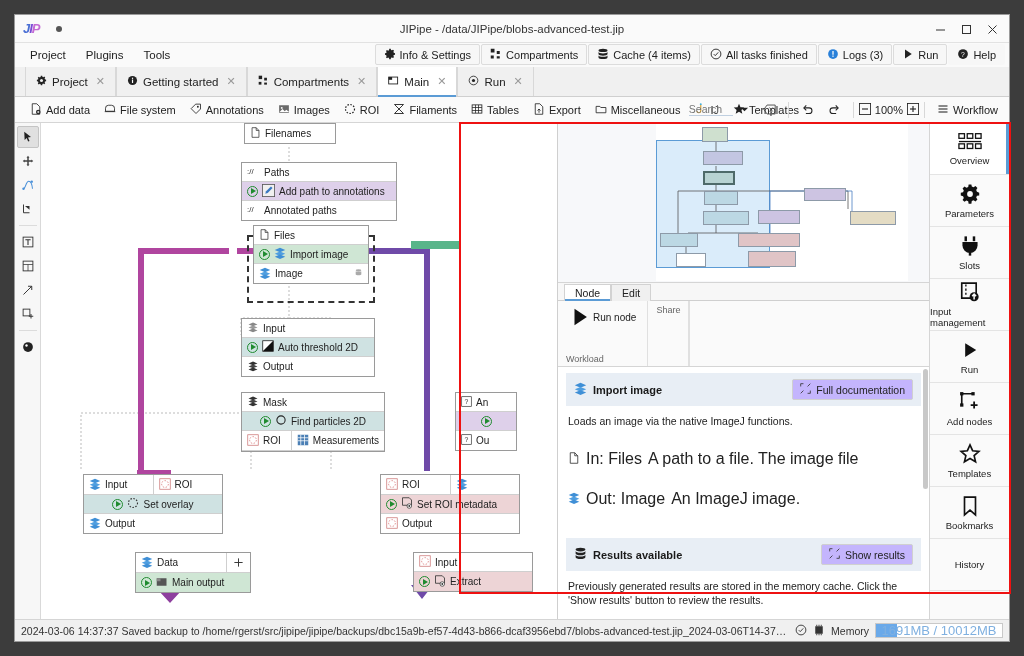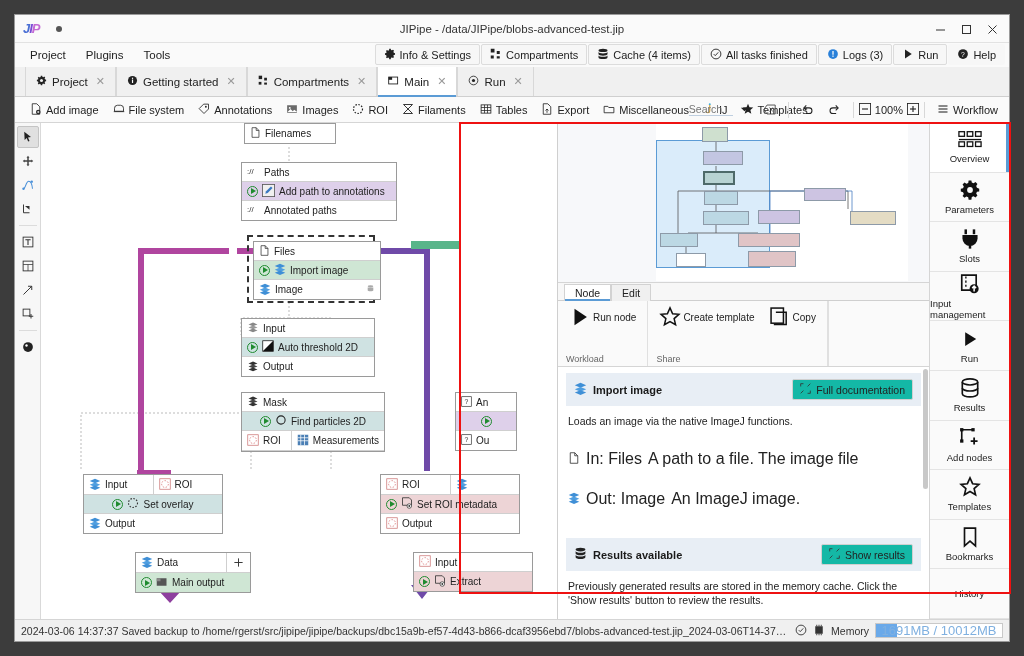--- a/index.html
+++ b/index.html
@@ -133,21 +133,21 @@
   .chk.on .box:after { content:"✓"; color:#fff; font-size:9px; line-height:1; }
 
   .rp-content { flex:1; background:#fff; overflow:hidden; position:relative;
     padding:0; }
   .card { margin:6px 8px 0 8px; }
   .card-head { background:#e8eef5; display:flex; align-items:center;
     justify-content:space-between; padding:6px 8px; }
   .card-head .ttl { display:flex; align-items:center; gap:6px; font-size:11px;
     font-weight:bold; color:#1a1a1a; }
   .card-btn { display:flex; align-items:center; gap:5px; font-size:10.5px; color:#222;
-    background:#14b8a6; border:1px solid #d0d0d0; padding:3px 7px; border-radius:2px; }
+    background:#c4b5fd; border:1px solid #d0d0d0; padding:3px 7px; border-radius:2px; }
   .card-body { padding:8px 2px 4px 2px; font-size:10.5px; color:#222; }
   .card-body p { margin-bottom:7px; line-height:1.35; }
   .slotline { display:flex; align-items:center; gap:6px; margin-bottom:4px; font-size:16px;margin-top:22px; }
   .slotline .lbl { min-width:56px; }
   .rp-scroll { position:absolute; right:1px; top:2px; width:5px; height:120px;
     background:#c8c8c8; border-radius:3px; }
 
   
   .rail { width:80px; background:#fafafa; border-left:1px solid #d5d5d5;
     display:flex; flex-direction:column; }
@@ -325,21 +325,21 @@
     </div>
   </div>
 
   <div class="toolbar">
     <div class="tb">
       <span><svg width="12" height="12" viewBox="0 0 16 16">
               <path d="M3 1h6l4 4v10H3z" fill="none" stroke="#222" stroke-width="1.1"></path>
               <circle cx="11" cy="12" r="3" fill="#222"></circle>
               <path d="M11 10.5v3M9.5 12h3" stroke="#fff" stroke-width="1"></path>
             </svg></span>
-      <span>Add image</span>
+      <span>Add data</span>
     </div>
     <div class="tb">
       <span><svg width="12" height="12" viewBox="0 0 16 16">
               <path d="M2 11V7a4 4 0 014-4h4a4 4 0 014 4v4z" fill="none" stroke="#222" stroke-width="1.1"></path>
               <line x1="1" y1="11.5" x2="15" y2="11.5" stroke="#222" stroke-width="1.1"></line>
             </svg></span>
       <span>File system</span>
     </div>
     <div class="tb">
       <span><svg width="12" height="12" viewBox="0 0 16 16">
@@ -582,21 +582,21 @@
         <div class="row">
           <span><svg width="13" height="11" viewBox="0 0 18 12">
                   <text x="0" y="10" font-size="11" font-family="Liberation Sans" fill="#333">://</text>
                 </svg></span>
           <span>Annotated paths</span>
         </div>
       </div>
 
       <div class="selbox" style="left:206px;top:112px;width:128px;height:68px"></div>
 
-      <div class="node" style="left:212px;top:118px;width:128px">
+      <div class="node" style="left:212px;top:102px;width:116px">
         <div class="row">
           <span><svg width="11" height="11" viewBox="0 0 16 16">
                   <path d="M3 1h6l4 4v10H3z" fill="#fff" stroke="#333" stroke-width="1.1"></path>
                   <path d="M9 1v4h4" fill="none" stroke="#333" stroke-width="1.1"></path>
                 </svg></span>
           <span>Files</span>
         </div>
         <div class="row main bg-green">
           <span class="play"></span>
           <span><svg width="12" height="12" viewBox="0 0 16 16">
@@ -862,35 +862,20 @@
                 <svg width="22" height="22" viewBox="0 0 16 16">
                       <path d="M4 2l9 6-9 6z" fill="#111"></path>
                     </svg>
                 <span>Run node</span>
               </div>
             </div>
             <div class="glabel">Workload</div>
           </div>
 
           <div class="rgroup">
-            <div class="items">
-              <div class="rbtn">
-                <svg width="22" height="22" viewBox="0 0 16 16">
-                      <path d="M8 1.4l1.9 4.2 4.6.45-3.5 3.1 1.05 4.5L8 11.3l-4.05 2.35L5 9.15 1.5 6.05l4.6-.45z" fill="none" stroke="#111" stroke-width="1.1"></path>
-                    </svg>
-                <span>Create template</span>
-              </div>
-              <div class="rbtn">
-                <svg width="22" height="22" viewBox="0 0 16 16">
-                      <rect x="1.5" y="1.5" width="9" height="11" fill="none" stroke="#111" stroke-width="1.1"></rect>
-                      <path d="M5 4.5h7.5v9h-9" fill="none" stroke="#111" stroke-width="1.1"></path>
-                    </svg>
-                <span>Copy</span>
-              </div>
-            </div>
             <div class="glabel">Share</div>
           </div>
           <div style="flex:1;border-left:1px solid #e0e0e0"></div>
         </div>
 
         <div class="rp-content">
           <div class="rp-scroll"></div>
 
           <div class="card">
             <div class="card-head">
@@ -1005,28 +990,20 @@
           <span>Input management</span>
         </div>
         <div class="rail-item">
           <svg width="22" height="22" viewBox="0 0 16 16">
                 <path d="M4.5 3l8 5-8 5z" fill="#111"></path>
               </svg>
           <span>Run</span>
         </div>
         <div class="rail-item">
           <svg width="22" height="22" viewBox="0 0 16 16">
-                <ellipse cx="8" cy="3.6" rx="5.6" ry="2.2" fill="none" stroke="#111" stroke-width="1.2"></ellipse>
-                <path d="M2.4 3.6v8.6c0 1.2 2.5 2.2 5.6 2.2s5.6-1 5.6-2.2V3.6" fill="none" stroke="#111" stroke-width="1.2"></path>
-                <path d="M2.4 8c0 1.2 2.5 2.2 5.6 2.2s5.6-1 5.6-2.2" fill="none" stroke="#111" stroke-width="1.2"></path>
-              </svg>
-          <span>Results</span>
-        </div>
-        <div class="rail-item">
-          <svg width="22" height="22" viewBox="0 0 16 16">
                 <path d="M2 2h8M2 2v8" stroke="#111" stroke-width="1.2"></path>
                 <rect x="0.8" y="0.8" width="2.4" height="2.4" fill="#111"></rect>
                 <rect x="9" y="0.8" width="2.4" height="2.4" fill="#111"></rect>
                 <rect x="0.8" y="9" width="2.4" height="2.4" fill="#111"></rect>
                 <path d="M8.5 10.2h5M11 7.7v5" stroke="#111" stroke-width="1.3"></path>
               </svg>
           <span>Add nodes</span>
         </div>
         <div class="rail-item">
           <svg width="22" height="22" viewBox="0 0 16 16">

